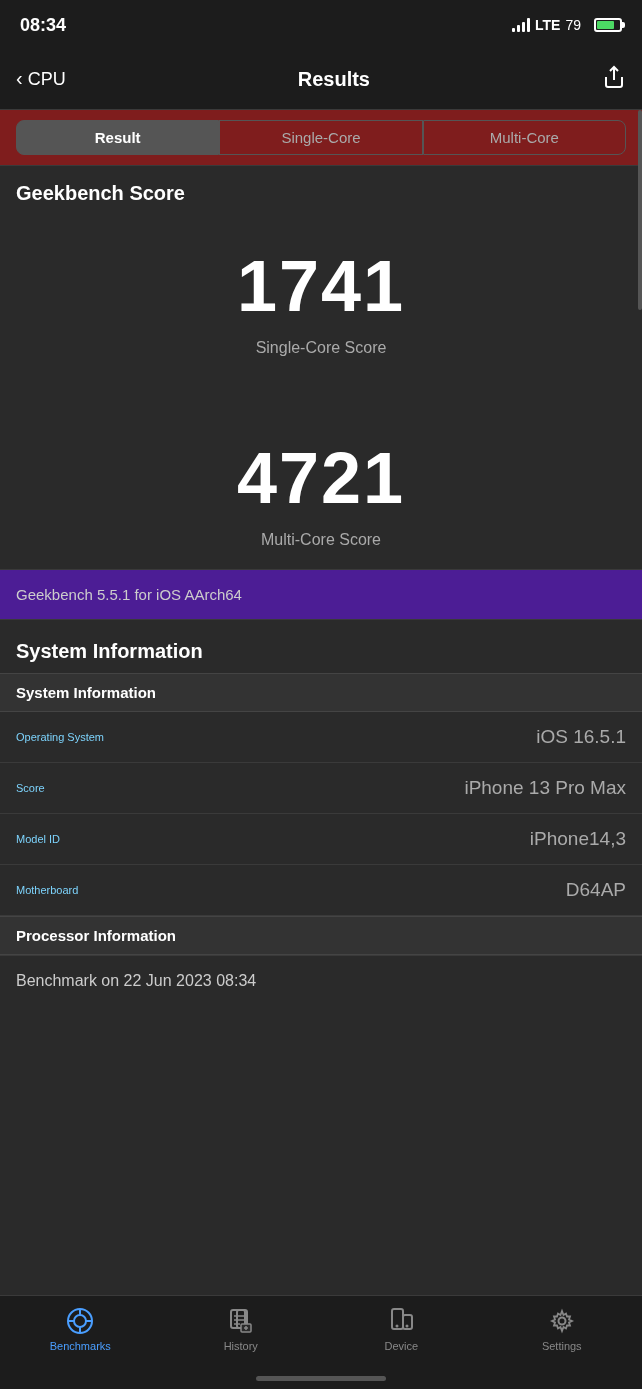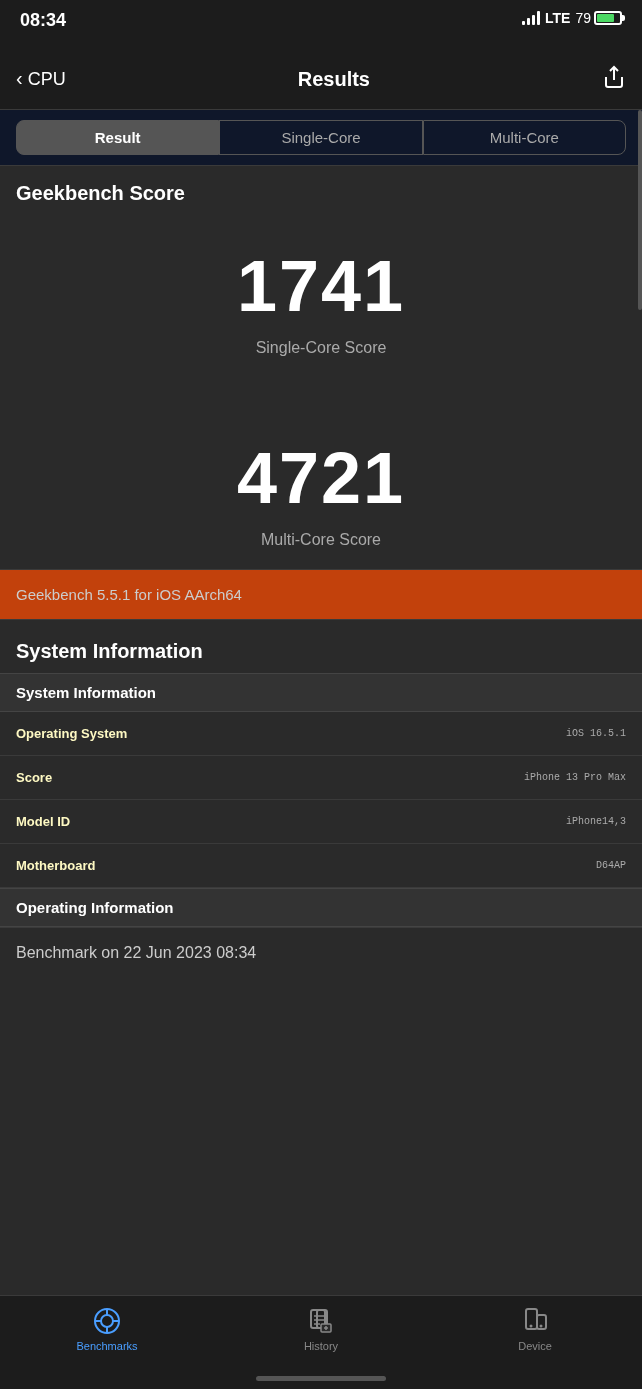--- a/index.html
+++ b/index.html
@@ -12,40 +12,40 @@
       color: #ffffff;
       font-family: -apple-system, BlinkMacSystemFont, 'Helvetica Neue', Arial, sans-serif;
       overflow-x: hidden;
     }
 
     
     .status-bar {
       background-color: #1c1c1c;
       display: flex;
       justify-content: space-between;
-      align-items: flex-start;
+      align-items: center;
       padding: 10px 20px;
       height: 50px;
     }
     .status-time {
       font-size: 18px;
       font-weight: 600;
       color: #fff;
     }
     .status-icons {
       display: flex;
       align-items: center;
       gap: 5px;
       font-size: 14px;
       color: #fff;
     }
     .battery-container {
       display: flex;
       align-items: center;
-      gap: 3px;
+      gap: 13px;
     }
     .battery-box {
       border: 2px solid #fff;
       border-radius: 3px;
       width: 28px;
       height: 14px;
       position: relative;
       display: flex;
       align-items: center;
       padding: 1px;
@@ -107,21 +107,21 @@
       color: #ffffff;
     }
     .nav-share {
       color: #ffffff;
       font-size: 22px;
       cursor: pointer;
     }
 
     
     .tab-selector {
-      background-color: #0f172a;
+      background-color: #7f1d1d;
       padding: 10px 16px;
       display: flex;
       gap: 0;
       border-bottom: 1px solid #3a3a3a;
     }
     .tab-btn {
       flex: 1;
       padding: 8px 0;
       text-align: center;
       font-size: 15px;
@@ -172,21 +172,21 @@
     .score-divider {
       height: 30px;
       background-color: #2a2a2a;
     }
 
     
     .info-row {
       padding: 16px 16px;
       font-size: 15px;
       color: #cccccc;
-      background-color: #c2410c;
+      background-color: #4c1d95;
       border-top: 1px solid #3a3a3a;
       border-bottom: 1px solid #3a3a3a;
     }
 
     
     .sys-info-header {
       padding: 20px 16px 10px 16px;
       font-size: 20px;
       font-weight: 700;
       background-color: #2a2a2a;
@@ -204,28 +204,27 @@
 
     .table-row {
       display: flex;
       justify-content: space-between;
       align-items: center;
       padding: 14px 16px;
       border-bottom: 1px solid #3a3a3a;
       background-color: #2a2a2a;
     }
     .table-row-label {
-      font-size: 13px;
-      color: #fef9c3;
-      font-weight: 700;
+      font-size: 11px;
+      color: #7dd3fc;
+      font-weight: 400;
     }
     .table-row-value {
-      font-size: 10px;
+      font-size: 19px;
       color: #aaaaaa;
-      font-family: Liberation Mono, monospace;
     }
 
     
     .benchmark-timestamp {
       padding: 16px 16px;
       font-size: 16px;
       color: #cccccc;
       background-color: #2a2a2a;
       border-top: 1px solid #3a3a3a;
     }
@@ -380,21 +379,21 @@
   <div class="table-row">
     <span class="table-row-label">Model ID</span>
     <span class="table-row-value">iPhone14,3</span>
   </div>
   <div class="table-row">
     <span class="table-row-label">Motherboard</span>
     <span class="table-row-value">D64AP</span>
   </div>
 
   <div class="table-section-header">
-    <span>Operating Information</span>
+    <span>Processor Information</span>
   </div>
 
   <div class="benchmark-timestamp">
     <span>Benchmark on 22 Jun 2023 08:34</span>
   </div>
 
 </div>
 
 <div class="bottom-tab-bar">
 
@@ -434,16 +433,25 @@
         <rect x="5" y="2" width="11" height="20" rx="2" stroke="#888" stroke-width="2" fill="none"></rect>
         <rect x="16" y="8" width="9" height="14" rx="2" stroke="#888" stroke-width="2" fill="none"></rect>
         <line x1="10" y1="19" x2="10" y2="19" stroke="#888" stroke-width="2" stroke-linecap="round"></line>
         <circle cx="10" cy="19" r="1.5" fill="#888"></circle>
         <circle cx="20" cy="19" r="1.5" fill="#888"></circle>
       </svg>
     </div>
     <span class="bottom-tab-label">Device</span>
   </div>
 
+  <div class="bottom-tab-item">
+    <div class="bottom-tab-icon">
+      <svg width="28" height="28" viewBox="0 0 28 28" fill="none">
+        <circle cx="14" cy="14" r="3.5" stroke="#888" stroke-width="2" fill="none"></circle>
+        <path d="M14 4 L15.5 8 L18 6.5 L19 9.5 L22 9.5 L21 12.5 L24 14 L21 15.5 L22 18.5 L19 18.5 L18 21.5 L15.5 20 L14 24 L12.5 20 L10 21.5 L9 18.5 L6 18.5 L7 15.5 L4 14 L7 12.5 L6 9.5 L9 9.5 L10 6.5 L12.5 8 Z" stroke="#888" stroke-width="1.8" fill="none"></path>
+      </svg>
+    </div>
+    <span class="bottom-tab-label">Settings</span>
+  </div>
 
 </div>
 
 <div class="home-indicator"></div>
 
 </body></html>

